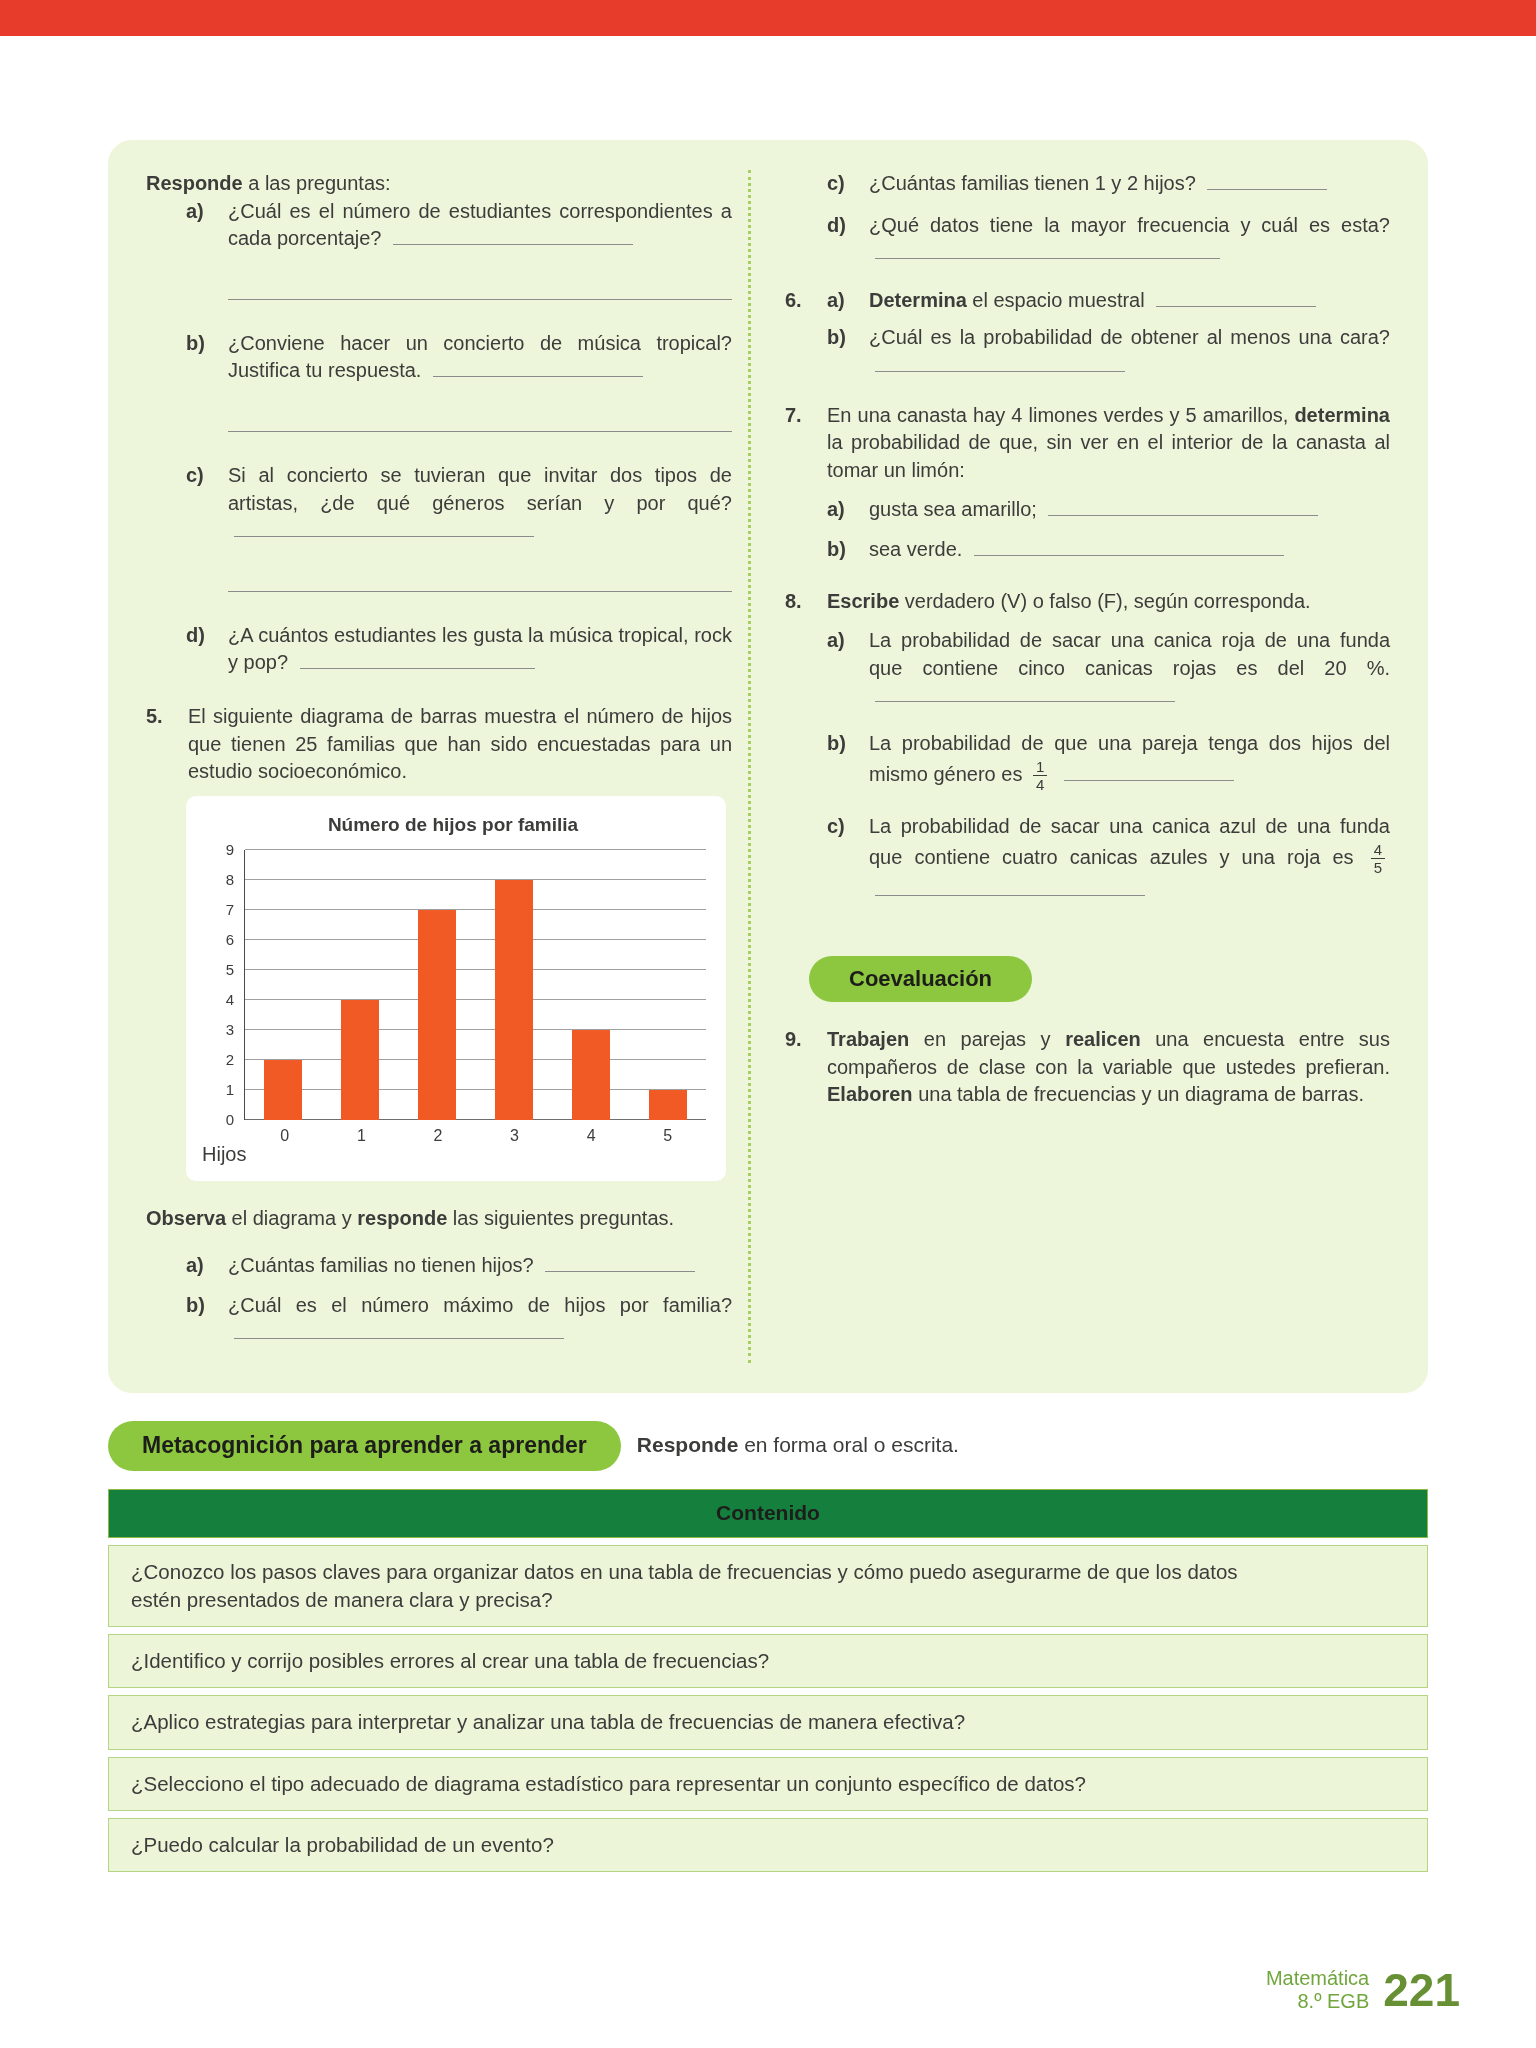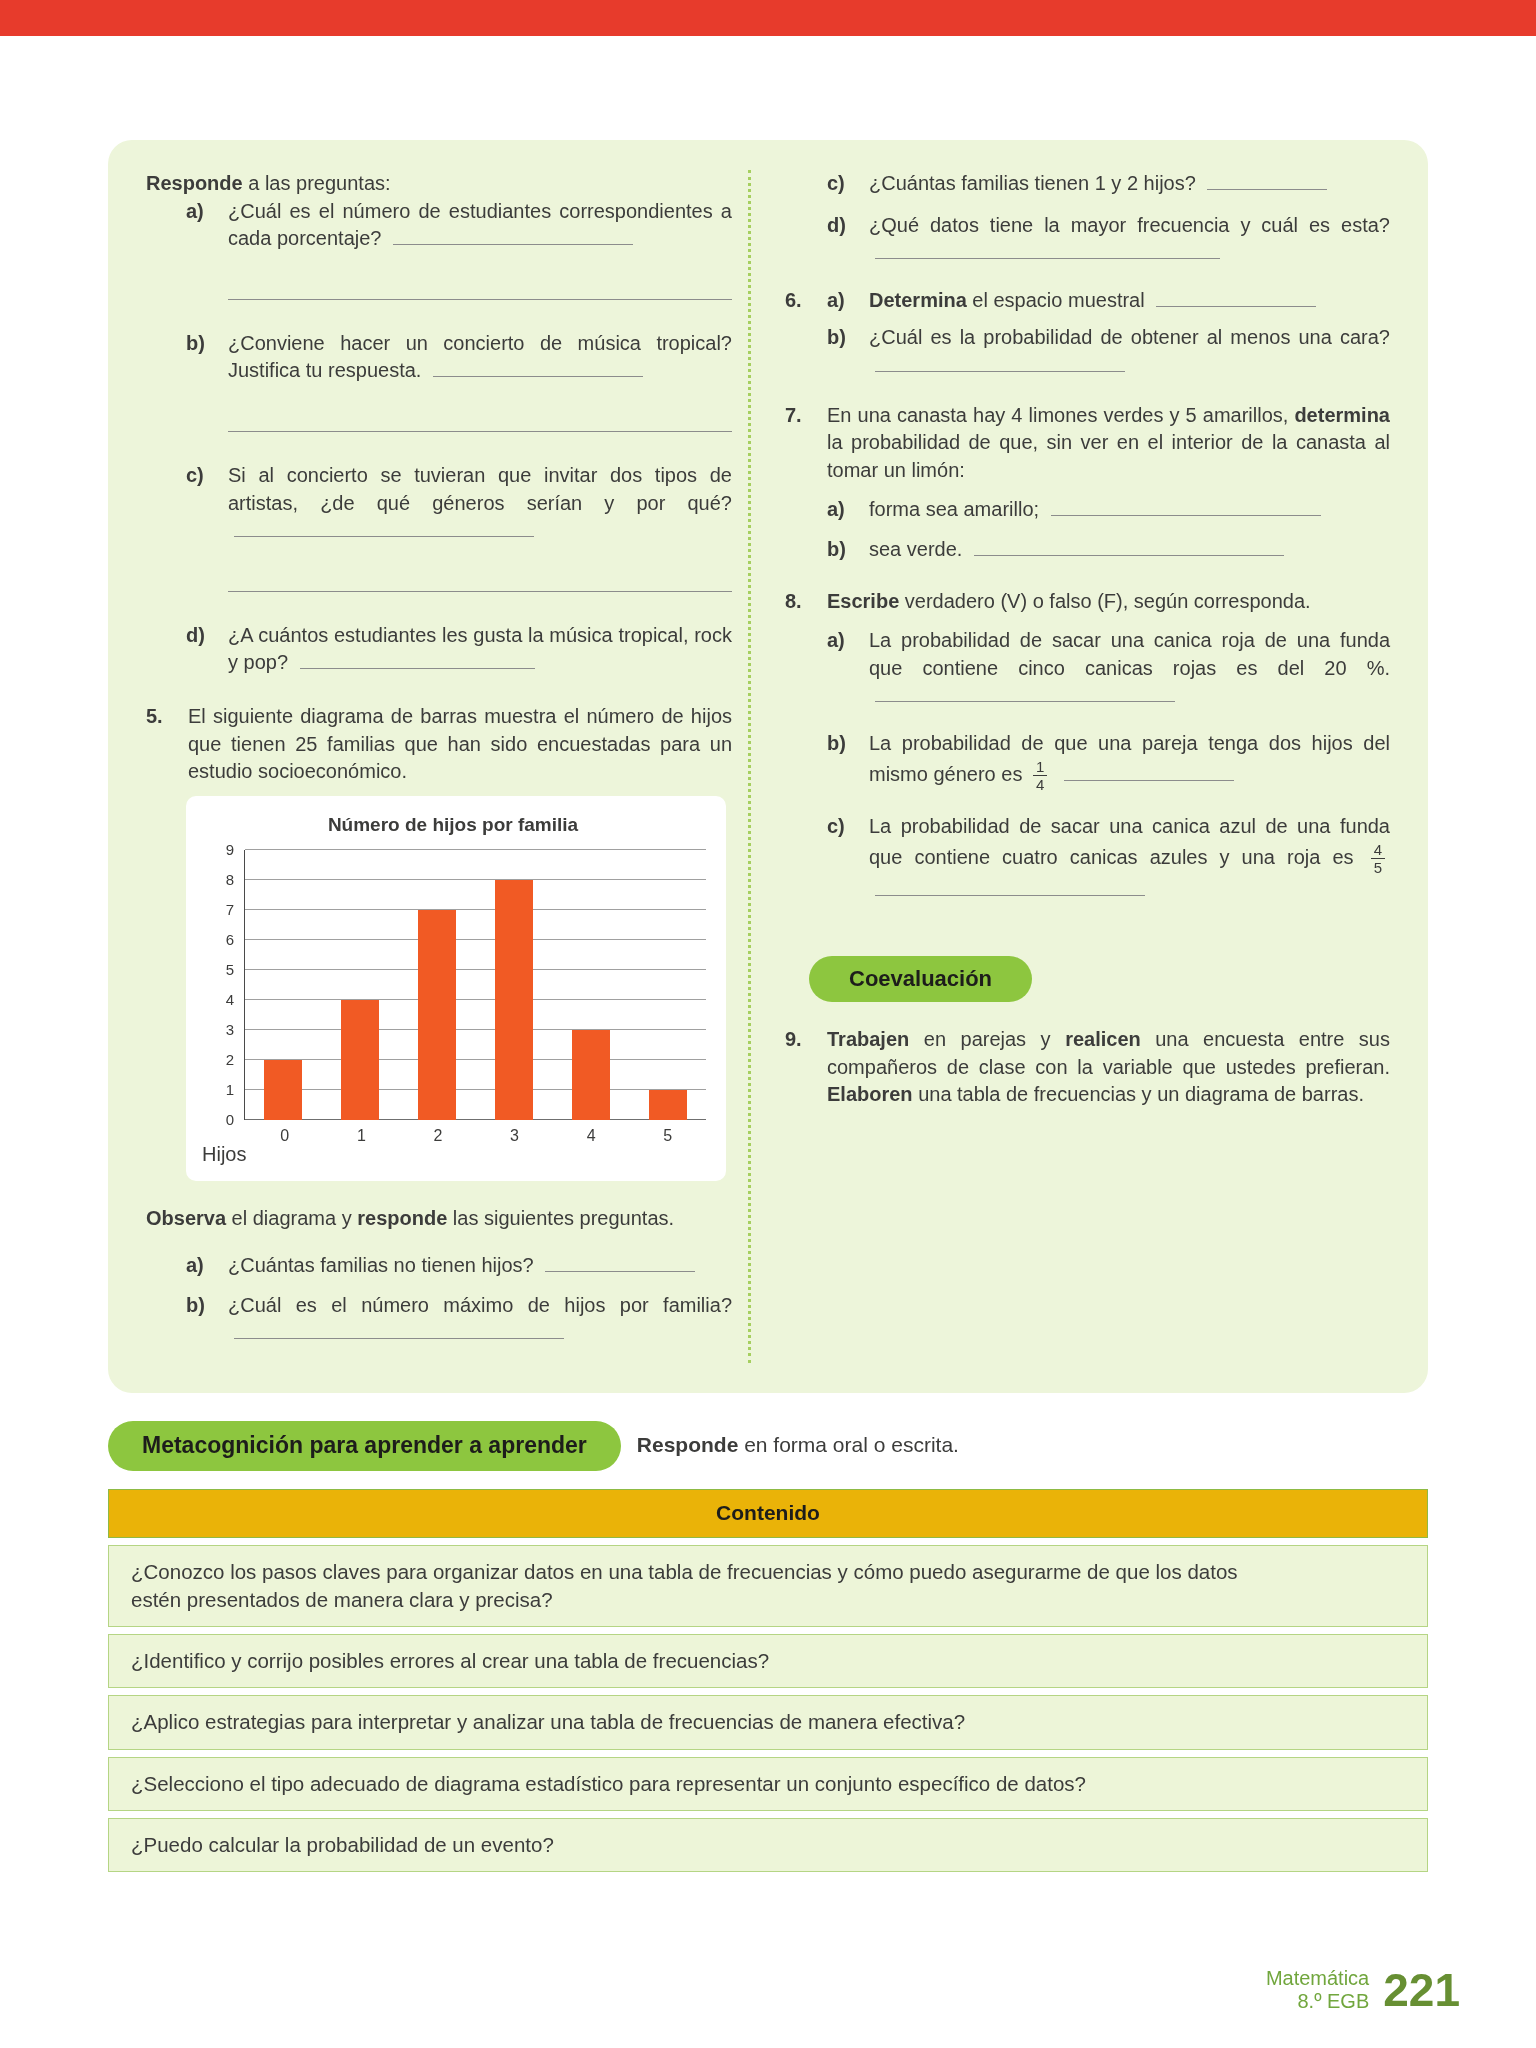--- a/index.html
+++ b/index.html
@@ -255,21 +255,21 @@
       </div>
     </div>
 
     <div class="nitem" style="margin-bottom:8px">
       <span class="nnum">7.</span>
       <div class="nbody">
         <p class="jtext" style="margin-bottom:12px"><span>En una canasta hay 4 limones verdes y 5 amarillos, </span><b>determina</b><span> la probabilidad de que, sin ver en el interior de la canasta al tomar un limón:</span></p>
         <div class="qitem sub" style="margin-left:0;margin-bottom:12px">
           <span class="qletter">a)</span>
           <div class="qbody">
-            <span>forma sea amarillo;</span>
+            <span>gusta sea amarillo;</span>
             <span class="blank" style="width:270px"></span>
           </div>
         </div>
         <div class="qitem sub" style="margin-left:0;margin-bottom:16px">
           <span class="qletter">b)</span>
           <div class="qbody">
             <span>sea verde.</span>
             <span class="blank" style="width:310px"></span>
           </div>
         </div>
@@ -316,21 +316,21 @@
     </div>
   </div>
 </div>
 
 <div class="metacog-row">
   <div class="metacog-pill" style="background: rgb(141, 198, 63);">Metacognición para aprender a aprender</div>
   <p class="metacog-note"><b>Responde</b><span> en forma oral o escrita.</span></p>
 </div>
 
 <div class="content-table">
-  <div class="table-header" style="background: #eab308;">Contenido</div>
+  <div class="table-header" style="background: #15803d;">Contenido</div>
   <div class="trow">
       <span class="rowtext">¿Conozco los pasos claves para organizar datos en una tabla de frecuencias y cómo puedo asegurarme de que los datos estén presentados de manera clara y precisa?</span>
     </div>
   <div class="trow">
       <span class="rowtext">¿Identifico y corrijo posibles errores al crear una tabla de frecuencias?</span>
     </div>
   <div class="trow">
       <span class="rowtext">¿Aplico estrategias para interpretar y analizar una tabla de frecuencias de manera efectiva?</span>
     </div>
   <div class="trow">

